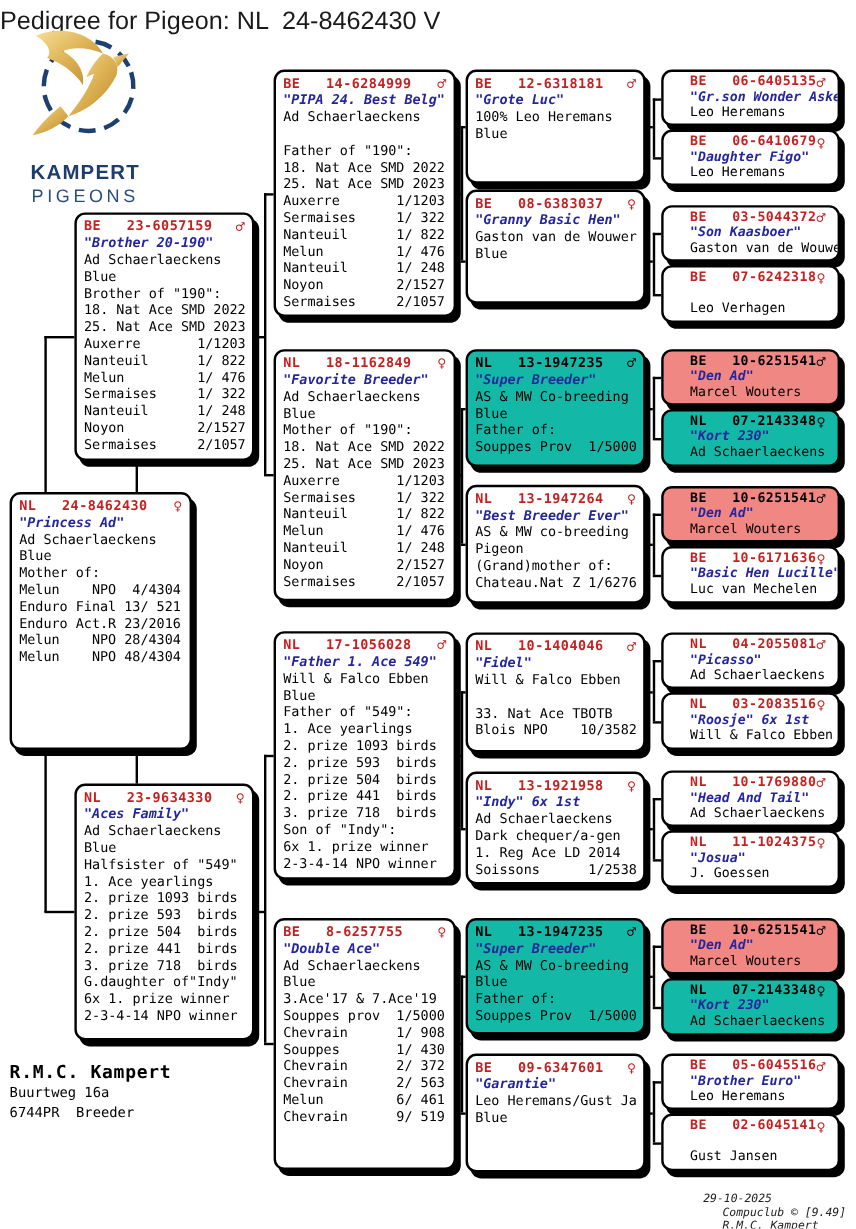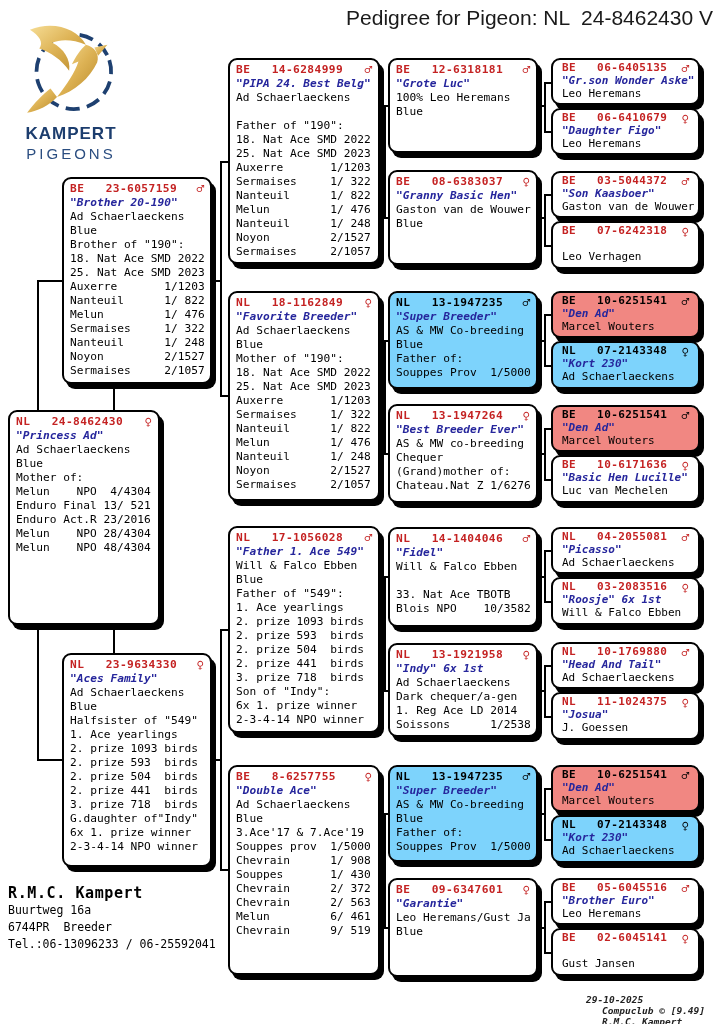--- a/index.html
+++ b/index.html
@@ -1,50 +1,50 @@
 <!DOCTYPE html>
 <html><head>
 <meta charset="utf-8">
 <style>
   html,body{margin:0;padding:0;background:#fff;}
   .page{position:relative;width:713px;height:1024px;background:#ffffff;overflow:hidden;
         font-family:"DejaVu Sans Mono",monospace;}
-  .title{position:absolute;top:6px;left:0;right:0;text-align:right;white-space:pre;
+  .title{position:absolute;top:6px;left:0;right:0;text-align:left;white-space:pre;
          font-family:"Liberation Sans",sans-serif;font-size:21px;color:#1a1a1a;}
   
   .ln{position:absolute;background:#000;z-index:1;}
   
   .pbox{position:absolute;z-index:2;box-sizing:border-box;background:#fff;border:2px solid #000;
         border-radius:9px;box-shadow:4px 5px 0 #000;padding:3px 6px;overflow:hidden;
         font-size:11.2px;line-height:14px;color:#000;}
-  .pbox.sm{font-size:11px;line-height:12.9px;padding:2px 9px;}
-  .bg-y{background:#7dd3fc;}
+  .pbox.sm{font-size:11px;line-height:12.9px;padding:2px 22px;}
+  .bg-y{background:#14b8a6;}
   .bg-r{background:#f18782;}
   .bhead{display:flex;justify-content:space-between;align-items:flex-start;font-weight:700;}
   .ring{color:#c42222;letter-spacing:.4px;white-space:pre;}
   .sex{color:#c42222;font-size:12.5px;line-height:13px;font-weight:700;}
   .bg-y .ring,.bg-r .ring,.bg-y .sex,.bg-r .sex{color:#000;}
   .bline{white-space:pre;min-height:14px;}
   .sm .bline{min-height:12.9px;}
   .bname{color:#26269c;font-weight:700;font-style:italic;}
   
   .logo{position:absolute;left:14px;top:18px;width:114px;text-align:center;z-index:2;}
   .brand1{font-family:"Liberation Sans",sans-serif;font-weight:700;font-size:17px;
-          color:#1c3d6e;letter-spacing:1px;margin-top:2px;}
+          color:#1c3d6e;letter-spacing:1px;margin-top:12px;}
   .brand2{font-family:"Liberation Sans",sans-serif;font-size:15px;color:#2a4d80;
           letter-spacing:3px;margin-top:1px;}
   
   .contact{position:absolute;left:8px;top:884px;z-index:2;}
   .cname{font-size:15px;font-weight:700;letter-spacing:.6px;color:#000;}
   .cline{font-size:11.5px;line-height:17px;white-space:pre;color:#000;}
   .cline:first-of-type{margin-top:7px;}
   
   .foot{position:absolute;top:983px;right:8px;font-style:italic;font-size:9.5px;color:#222;
         white-space:pre;z-index:2;}
-  .foot span{margin-left:16px;font-weight:bold;}
+  .foot span{margin-left:16px;}
   .foot span:first-child{margin-left:0;}
 </style>
 </head>
 <body>
 
 <div class="page">
 
   <div class="title">Pedigree for Pigeon: NL  24-8462430 V</div>
 
   <div class="logo">
@@ -263,21 +263,21 @@
 
   <div class="pbox bg-w" style="left:388px;top:58px;width:150px;height:95px">
       <div class="bhead">
         <span class="ring">BE   12-6318181</span>
         <span class="sex">♂</span>
       </div>
       <div class="bline bname">"Grote Luc"</div>
       <div class="bline">100% Leo Heremans</div>
       <div class="bline">Blue</div>
     </div>
-  <div class="pbox bg-w" style="left:388px;top:170px;width:150px;height:95px">
+  <div class="pbox bg-w" style="left:388px;top:158px;width:150px;height:95px">
       <div class="bhead">
         <span class="ring">BE   08-6383037</span>
         <span class="sex">♀</span>
       </div>
       <div class="bline bname">"Granny Basic Hen"</div>
       <div class="bline">Gaston van de Wouwer</div>
       <div class="bline">Blue</div>
     </div>
   <div class="pbox bg-y" style="left:388px;top:291px;width:150px;height:98px">
       <div class="bhead">
@@ -290,27 +290,27 @@
       <div class="bline">Father of:</div>
       <div class="bline">Souppes Prov  1/5000</div>
     </div>
   <div class="pbox bg-w" style="left:388px;top:404px;width:150px;height:99px">
       <div class="bhead">
         <span class="ring">NL   13-1947264</span>
         <span class="sex">♀</span>
       </div>
       <div class="bline bname">"Best Breeder Ever"</div>
       <div class="bline">AS &amp; MW co-breeding</div>
-      <div class="bline">Chequer</div>
+      <div class="bline">Pigeon</div>
       <div class="bline">(Grand)mother of:</div>
       <div class="bline">Chateau.Nat Z 1/6276</div>
     </div>
   <div class="pbox bg-w" style="left:388px;top:527px;width:150px;height:100px">
       <div class="bhead">
-        <span class="ring">NL   14-1404046</span>
+        <span class="ring">NL   10-1404046</span>
         <span class="sex">♂</span>
       </div>
       <div class="bline bname">"Fidel"</div>
       <div class="bline">Will &amp; Falco Ebben</div>
       <div class="bline"></div>
       <div class="bline">33. Nat Ace TBOTB</div>
       <div class="bline">Blois NPO    10/3582</div>
     </div>
   <div class="pbox bg-w" style="left:388px;top:643px;width:150px;height:94px">
       <div class="bhead">
@@ -470,21 +470,20 @@
         <span class="sex">♀</span>
       </div>
       <div class="bline bname"></div>
       <div class="bline">Gust Jansen</div>
     </div>
 
   <div class="contact">
     <div class="cname">R.M.C. Kampert</div>
     <div class="cline">Buurtweg 16a</div>
     <div class="cline">6744PR  Breeder</div>
-    <div class="cline">Tel.:06-13096233 / 06-25592041</div>
   </div>
 
   <div class="foot">
     <span>29-10-2025</span>
     <span>Compuclub © [9.49]</span>
     <span>R.M.C. Kampert</span>
   </div>
 
 </div>
 

